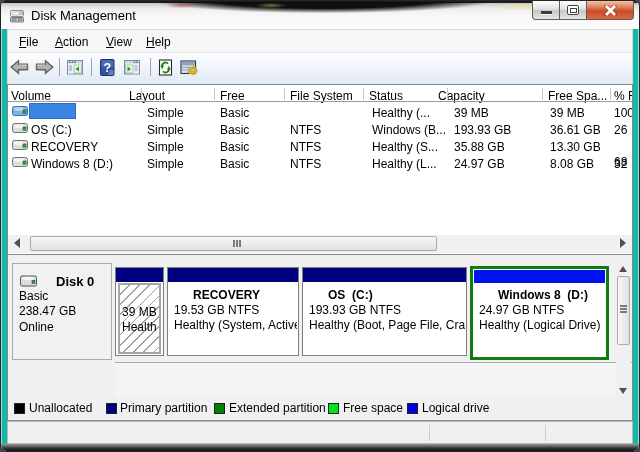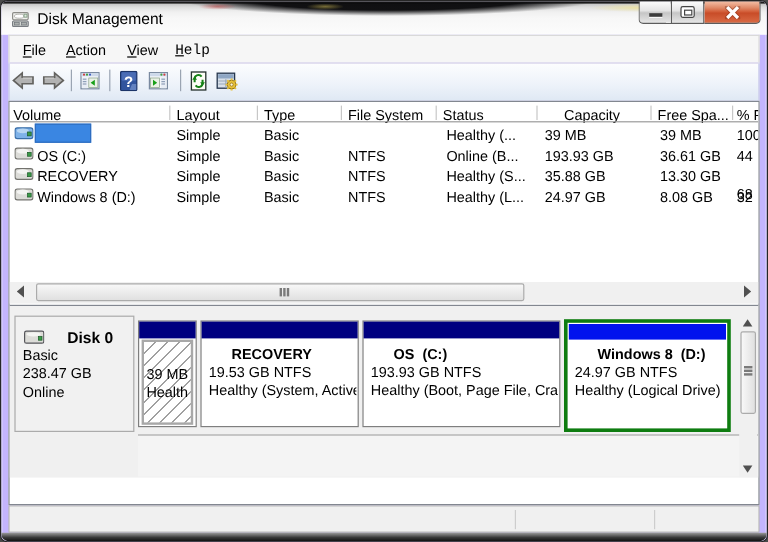--- a/index.html
+++ b/index.html
@@ -1,17 +1,17 @@
 <!DOCTYPE html>
 <html><head><meta charset="utf-8">
 <style>
 html,body{margin:0;padding:0;}
 body{width:640px;height:452px;overflow:hidden;background:#4a4a4a;font-family:"Liberation Sans",sans-serif;font-size:12px;color:#000;}
 .a{position:absolute;}
-#win{position:absolute;left:0;top:0;width:638px;height:450px;border:1px solid #262626;border-radius:6px;background:#c4b5fd;overflow:hidden;box-shadow:inset 0 0 0 1px rgba(255,255,255,.55);}
+#win{position:absolute;left:0;top:0;width:638px;height:450px;border:1px solid #262626;border-radius:6px;background:#14b8a6;overflow:hidden;box-shadow:inset 0 0 0 1px rgba(255,255,255,.55);}
 .cap{border:1px solid #5c5c5c;border-top:none;box-sizing:border-box;}
 .capg{background:linear-gradient(#fdfdfd,#e3e3e3 45%,#cfcfcf 50%,#c6c6c6 55%,#e6e6e6);}
 .menu u{text-decoration:underline;}
 .hcell{top:89px;white-space:nowrap;}
 .row{height:17px;white-space:nowrap;}
 .b{font-weight:bold;margin-left:19px;}
 .sq{width:11px;height:11px;top:5px;border:1px solid #222;box-sizing:border-box;}
 .leg{top:3px;font-size:12px;}
 .part{box-sizing:border-box;border:1px solid #7f7f7f;background:#fff;}
 .band{left:0;right:0;top:0;height:14px;background:#000080;}
@@ -49,21 +49,21 @@
           <path d="M2 1 L11 10 M11 1 L2 10" stroke="#5a1505" stroke-width="4.4" stroke-linecap="round" opacity=".3"></path>
           <path d="M2 1 L11 10 M11 1 L2 10" stroke="#ffffff" stroke-width="2.7" stroke-linecap="butt"></path>
         </svg>
   </div>
 </div>
 
 <div class="a menu" style="left:6px;top:28px;width:626px;height:23px;background:#f6f6f6;border:1px solid #d9d9d9;border-bottom:none;box-sizing:border-box;">
   <div class="a" style="left:11px;top:5px;"><u>F</u>ile</div>
   <div class="a" style="left:47px;top:5px;"><u>A</u>ction</div>
   <div class="a" style="left:98px;top:5px;"><u>V</u>iew</div>
-  <div class="a" style="left:138px;top:5px;font-family:Liberation Mono, monospace;"><u>H</u>elp</div>
+  <div class="a" style="left:138px;top:5px;"><u>H</u>elp</div>
 </div>
 
 <div class="a" style="left:6px;top:51px;width:626px;height:33px;background:linear-gradient(#fcfdfe,#eef3fa 55%,#dfe8f4);border:1px solid #d4dce8;border-top:1px solid #e8e8e8;box-sizing:border-box;">
 
   <svg class="a" style="left:2px;top:6px" width="19" height="16" viewBox="0 0 19 16">
     <path d="M8.5 1.8 L8.5 5.2 L17.5 5.2 L17.5 10.8 L8.5 10.8 L8.5 14.2 L1.2 8 Z" fill="#b2b2b2" stroke="#63625f" stroke-width="1.4"></path>
         <path d="M9 6 L16.8 6" stroke="#d8d8d8" stroke-width="1"></path>
   </svg>
   <svg class="a" style="left:27px;top:6px" width="19" height="16" viewBox="0 0 19 16">
     <path d="M10.5 1.8 L10.5 5.2 L1.5 5.2 L1.5 10.8 L10.5 10.8 L10.5 14.2 L17.8 8 Z" fill="#b2b2b2" stroke="#63625f" stroke-width="1.4"></path>
@@ -136,25 +136,25 @@
       </g>
     </g>
   </svg>
 </div>
 
 <div class="a" id="content" style="left:6px;top:83px;width:626px;height:337px;border:1px solid #828790;box-sizing:border-box;background:#fff;overflow:hidden;">
 
   <div class="a" id="upper" style="left:0;top:0;width:624px;height:168px;background:#fff;overflow:hidden;">
 
     <div class="a hcell" style="left:3px;top:4px;">Volume</div>
-    <div class="a hcell" style="left:139px;top:4px;">Layout</div>
-    <div class="a hcell" style="left:212px;top:4px;">Type</div>
+    <div class="a hcell" style="left:121px;top:4px;">Layout</div>
+    <div class="a hcell" style="left:212px;top:4px;">Free</div>
     <div class="a hcell" style="left:282px;top:4px;">File System</div>
     <div class="a hcell" style="left:361px;top:4px;">Status</div>
-    <div class="a hcell" style="left:462px;top:4px;text-align:center;">Capacity</div>
+    <div class="a hcell" style="left:430px;top:4px;text-align:center;">Capacity</div>
     <div class="a hcell" style="left:540px;top:4px;">Free Spa...</div>
     <div class="a hcell" style="left:606px;top:4px;">% Fr</div>
     <div class="a" style="left:133px;top:3px;width:1px;height:12px;background:#c7c7c7;"></div>
     <div class="a" style="left:206px;top:3px;width:1px;height:12px;background:#c7c7c7;"></div>
     <div class="a" style="left:276px;top:3px;width:1px;height:12px;background:#c7c7c7;"></div>
     <div class="a" style="left:355px;top:3px;width:1px;height:12px;background:#c7c7c7;"></div>
     <div class="a" style="left:439px;top:3px;width:1px;height:12px;background:#c7c7c7;"></div>
     <div class="a" style="left:534px;top:3px;width:1px;height:12px;background:#c7c7c7;"></div>
     <div class="a" style="left:602px;top:3px;width:1px;height:12px;background:#c7c7c7;"></div>
     <div class="a" style="left:0;top:16px;width:624px;height:1px;background:#9b9b9b;"></div>
@@ -192,33 +192,33 @@
     <div class="a row" style="left:139px;top:55px;">Simple</div>
     <div class="a row" style="left:139px;top:72px;">Simple</div>
     <div class="a row" style="left:212px;top:21px;">Basic</div>
     <div class="a row" style="left:212px;top:38px;">Basic</div>
     <div class="a row" style="left:212px;top:55px;">Basic</div>
     <div class="a row" style="left:212px;top:72px;">Basic</div>
     <div class="a row" style="left:282px;top:38px;">NTFS</div>
     <div class="a row" style="left:282px;top:55px;">NTFS</div>
     <div class="a row" style="left:282px;top:72px;">NTFS</div>
     <div class="a row" style="left:364px;top:21px;">Healthy (...</div>
-    <div class="a row" style="left:364px;top:38px;">Online (B...</div>
+    <div class="a row" style="left:364px;top:38px;">Windows (B...</div>
     <div class="a row" style="left:364px;top:55px;">Healthy (S...</div>
     <div class="a row" style="left:364px;top:72px;">Healthy (L...</div>
     <div class="a row" style="left:446px;top:21px;">39 MB</div>
     <div class="a row" style="left:446px;top:38px;">193.93 GB</div>
     <div class="a row" style="left:446px;top:55px;">35.88 GB</div>
     <div class="a row" style="left:446px;top:72px;">24.97 GB</div>
     <div class="a row" style="left:542px;top:21px;">39 MB</div>
     <div class="a row" style="left:542px;top:38px;">36.61 GB</div>
     <div class="a row" style="left:542px;top:55px;">13.30 GB</div>
     <div class="a row" style="left:542px;top:72px;">8.08 GB</div>
     <div class="a row" style="left:606px;top:21px;">100</div>
-    <div class="a row" style="left:606px;top:38px;">44</div>
+    <div class="a row" style="left:606px;top:38px;">26</div>
     <div class="a row" style="left:606px;top:70px;">68</div>
     <div class="a row" style="left:606px;top:72px;">32</div>
   </div>
 
   <div class="a" style="left:0;top:150px;width:624px;height:18px;background:#f0f0f0;">
     <div class="a" style="left:6px;top:3px;width:0;height:0;border:5px solid transparent;border-right:6px solid #505050;border-left:none;"></div>
     <div class="a" style="left:22px;top:1px;width:407px;height:15px;background:linear-gradient(#f8f8f8,#e0e0e0);border:1px solid #ababab;border-radius:2px;box-sizing:border-box;"></div>
     <div class="a" style="left:225px;top:5px;width:1.5px;height:7px;background:#7a7a7a;box-shadow:3px 0 0 #7a7a7a,6px 0 0 #7a7a7a;"></div>
     <div class="a" style="left:612px;top:3px;width:0;height:0;border:5px solid transparent;border-left:6px solid #505050;border-right:none;"></div>
   </div>
@@ -262,20 +262,32 @@
     <div class="a" style="left:107px;top:107px;width:517px;height:34px;background:#f4f4f4;border-top:1px solid #a8a8a8;"></div>
 
     <div class="a" style="left:608px;top:0;width:15px;height:143px;background:#f0f0f0;">
       <div class="a" style="left:3px;top:11px;width:0;height:0;border:4.5px solid transparent;border-bottom:6px solid #505050;border-top:none;"></div>
       <div class="a" style="left:0.5px;top:21px;width:13px;height:69px;background:linear-gradient(90deg,#f8f8f8,#e0e0e0);border:1px solid #ababab;border-radius:2px;box-sizing:border-box;"></div>
       <div class="a" style="left:3.5px;top:50px;width:7px;height:1.5px;background:#7a7a7a;box-shadow:0 3px 0 #7a7a7a,0 6px 0 #7a7a7a;"></div>
       <div class="a" style="left:3px;top:133px;width:0;height:0;border:4.5px solid transparent;border-top:6px solid #505050;border-bottom:none;"></div>
     </div>
   </div>
 
+  <div class="a" id="legend" style="left:0;top:313px;width:624px;height:22px;background:#f0f0f0;">
+    <div class="a sq" style="left:6px;background:#000;"></div>
+        <div class="a leg" style="left:21px;">Unallocated</div>
+    <div class="a sq" style="left:98px;background:#000080;"></div>
+        <div class="a leg" style="left:112px;">Primary partition</div>
+    <div class="a sq" style="left:206px;background:#008000;"></div>
+        <div class="a leg" style="left:221px;">Extended partition</div>
+    <div class="a sq" style="left:320px;background:#00e41c;"></div>
+        <div class="a leg" style="left:335px;">Free space</div>
+    <div class="a sq" style="left:399px;background:#0000e8;"></div>
+        <div class="a leg" style="left:414px;">Logical drive</div>
+  </div>
 </div>
 
 <div class="a" style="left:6px;top:420px;width:626px;height:23px;background:#f0f0f0;border:1px solid #b9b9b9;box-sizing:border-box;border-radius:1px;">
   <div class="a" style="left:421px;top:3px;width:1px;height:16px;background:#cdcdcd;"></div>
   <div class="a" style="left:537px;top:3px;width:1px;height:16px;background:#cdcdcd;"></div>
 </div>
 
 <div class="a" style="left:0;top:443px;width:638px;height:7px;background:linear-gradient(#9a9a9a,#3a3a3a 55%,#101010);border-radius:0 0 6px 6px;"></div>
 </div>
 

